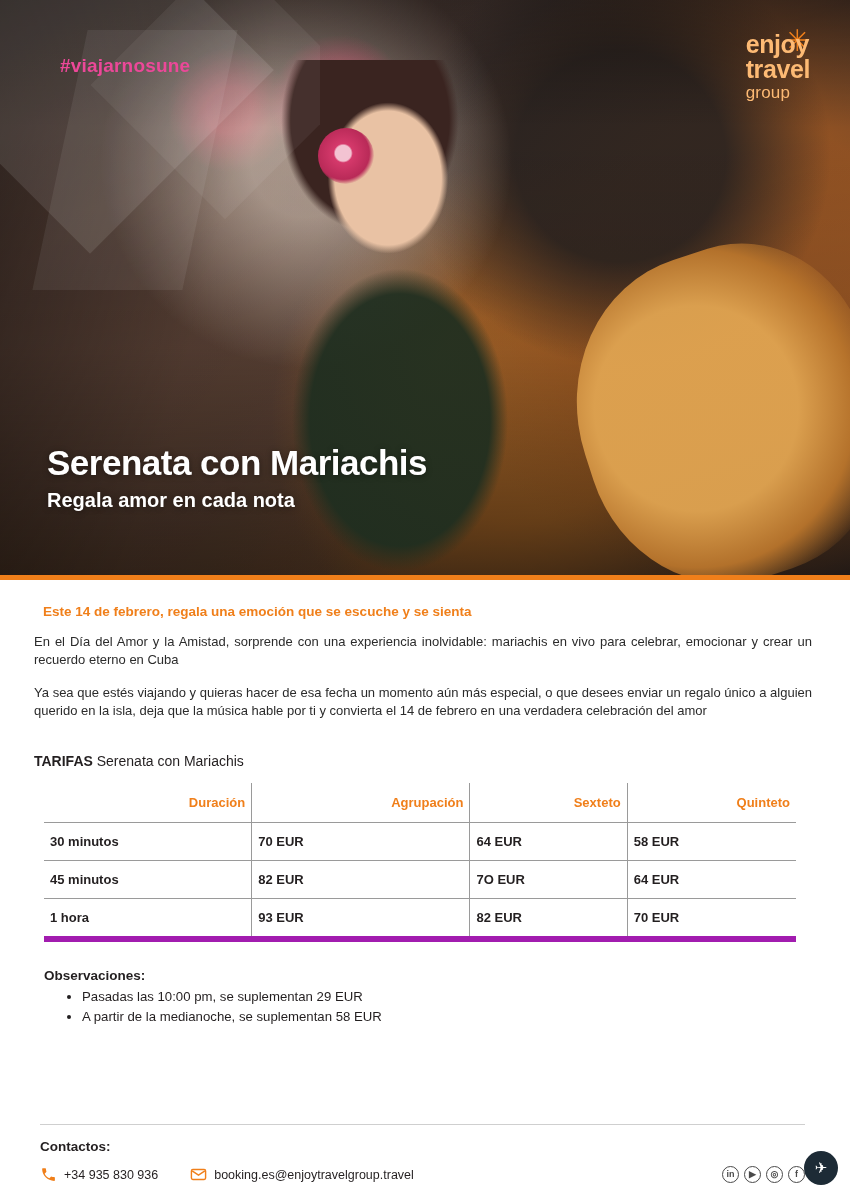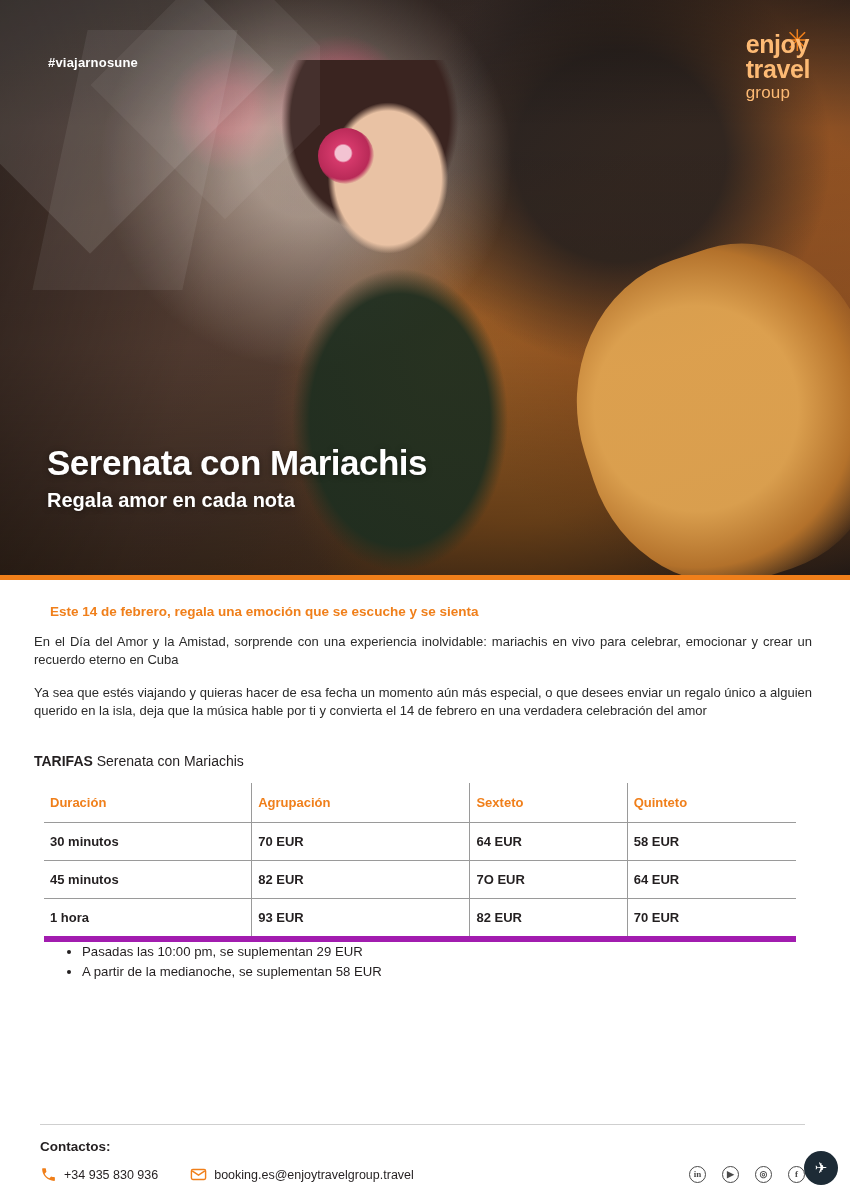--- a/index.html
+++ b/index.html
@@ -87,23 +87,23 @@
     transform: skewX(-12deg);
   }
   .shape-c {
     position: absolute; left: 130px; top: -10px;
     width: 190px; height: 190px;
     background: rgba(255,255,255,0.06);
     transform: rotate(45deg);
   }
   .hashtag {
     position: absolute;
-    left: 48px; top: 55px;
-    color: #ffffff;
-    font-size: 13px;
+    left: 60px; top: 55px;
+    color: #ec4899;
+    font-size: 19px;
     font-weight: bold;
     letter-spacing: 0.2px;
   }
   .logo {
     position: absolute;
     right: 40px; top: 32px;
     color: #fdba74;
     text-align: left;
     line-height: 1.0;
   }
@@ -152,21 +152,21 @@
   }
 
   
   .content {
     padding: 24px 38px 0 34px;
   }
   .lede {
     color: #f07f1a;
     font-weight: bold;
     font-size: 13.5px;
-    margin: 0 0 14px 16px;
+    margin: 0 0 14px 9px;
   }
   .para {
     font-size: 13px;
     line-height: 1.42;
     text-align: justify;
     margin: 0 0 14px 0;
     color: #2b2b2b;
   }
   .tarifas {
     margin: 32px 0 14px 0;
@@ -181,21 +181,21 @@
     border-collapse: collapse;
     font-size: 13px;
   }
   table.rates th {
     color: #f07f1a;
     font-weight: bold;
     font-size: 13px;
     padding: 12px 6px;
     border-bottom: 1px solid #9a9a9a;
     border-right: 1px solid #9a9a9a;
-    text-align: left;
+    text-align: right;
   }
   table.rates th:last-child { border-right: none; }
   table.rates td {
     font-weight: bold;
     font-size: 13px;
     padding: 11px 6px;
     text-align: left;
     border-bottom: 1px solid #9a9a9a;
     border-right: 1px solid #9a9a9a;
     color: #231f20;
@@ -241,23 +241,22 @@
   .contact-item {
     display: flex;
     align-items: center;
     gap: 7px;
     margin-right: 22px;
   }
   .ico { width: 17px; height: 17px; display: inline-block; }
   .social {
     margin-left: auto;
     display: flex;
-    gap: 16px;
+    gap: 5px;
     align-items: flex-start;
-    font-family: Liberation Serif, serif;
   }
   .social span.s {
     width: 17px; height: 17px;
     border-radius: 50%;
     border: 1.4px solid #4a4a4a;
     color: #4a4a4a;
     font-size: 9px;
     line-height: 15px;
     text-align: center;
     display: inline-block;
@@ -340,20 +339,21 @@
       </tr>
       <tr>
         <td>1 hora</td>
         <td>93 EUR</td>
         <td>82 EUR</td>
         <td>70 EUR</td>
       </tr>
     </tbody>
   </table>
 
+  <div class="obs-title">Observaciones:</div>
   <ul class="obs">
     <li>Pasadas las 10:00 pm, se suplementan 29 EUR</li>
     <li>A partir de la medianoche, se suplementan 58 EUR</li>
   </ul>
 </div>
 
 <div class="footer">
   <div class="footer-rule"></div>
   <div class="contact-title">Contactos:</div>
   <div class="contact-row">

